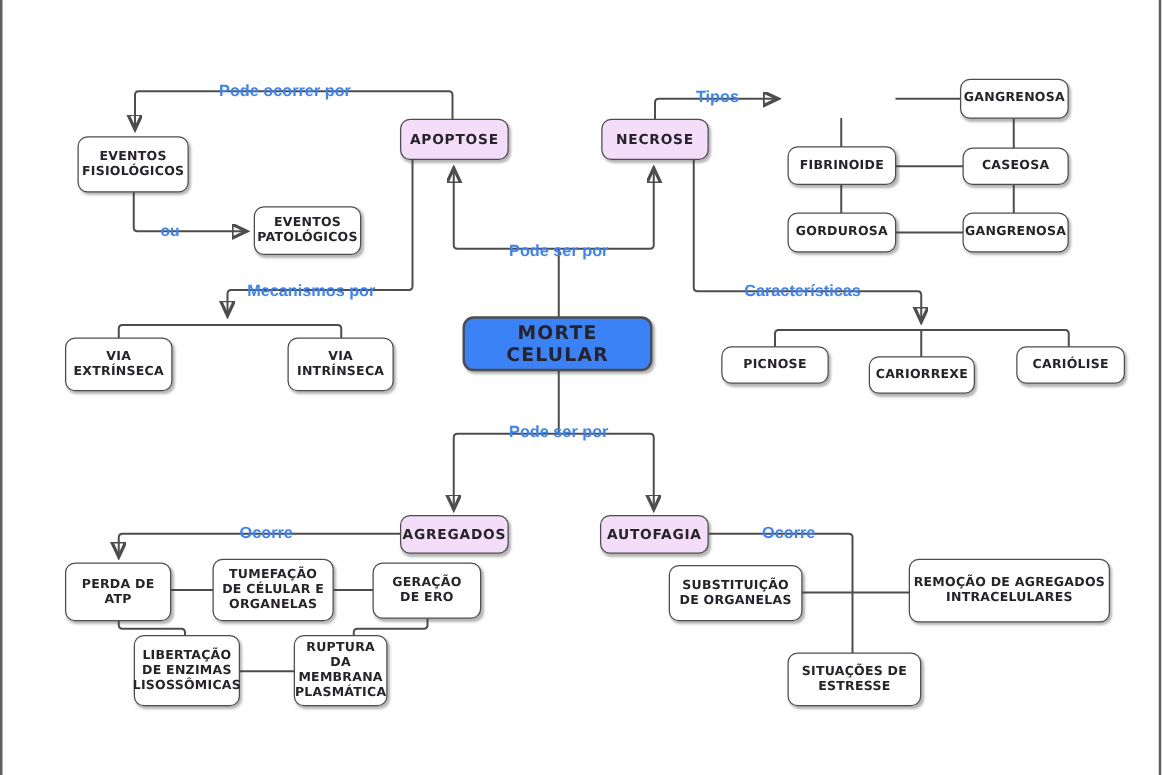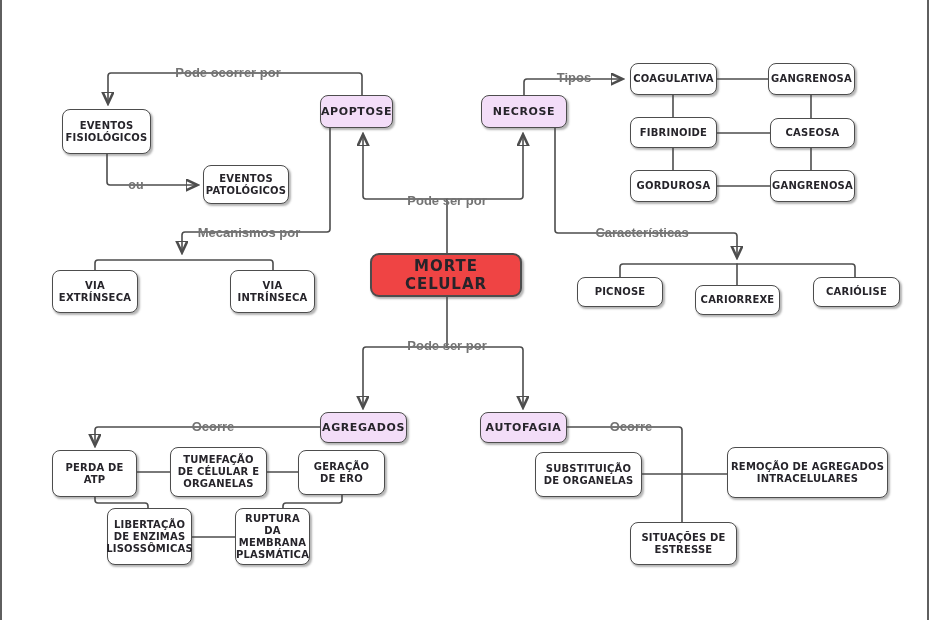--- a/index.html
+++ b/index.html
@@ -17,33 +17,33 @@
   .node {
     position:absolute; box-sizing:border-box;
     display:flex; align-items:center; justify-content:center; text-align:center;
     background:#ffffff; border:1.6px solid #4d4d4d; border-radius:8px;
     font-weight:bold; font-size:10px; line-height:1.2; color:#26242a;
     white-space:pre-line; letter-spacing:0.2px;
     box-shadow:1.5px 2px 2px rgba(70,70,70,0.4);
     padding:2px;
   }
   .node.pink   { background:#f3ddf8; font-size:11px; letter-spacing:0.6px; border-width:1.8px; }
-  .node.purple { background:#ef4444; font-size:15px; letter-spacing:1px; border-width:2px; border-radius:9px; }
+  .node.purple { background:#3b82f6; font-size:15px; letter-spacing:1px; border-width:2px; border-radius:9px; }
 
   .elabel {
     position:absolute; transform:translate(-50%,-50%);
     font-family:"Liberation Sans", sans-serif;
-    font-weight:bold; font-size:13px; color:#737373; white-space:nowrap;
+    font-weight:bold; font-size:13px; color:#3b82f6; white-space:nowrap;
   }
   .elabel.small { font-size:12.5px; }
 
   
   #n-eventos-fisiologicos { left:62px;  top:109px; width:89px;  height:45px; }
   #n-eventos-patologicos  { left:203px; top:165px; width:86px;  height:39px; }
-  #n-apoptose             { left:320px; top:95px;  width:73px;  height:33px; }
+  #n-apoptose             { left:320px; top:95px;  width:87px;  height:33px; }
   #n-necrose              { left:481px; top:95px;  width:86px;  height:33px; }
   #n-coagulativa          { left:630px; top:63px;  width:87px;  height:32px; }
   #n-liquefativa          { left:768px; top:63px;  width:87px;  height:32px; }
   #n-fibrinoide           { left:630px; top:117px; width:87px;  height:31px; }
   #n-caseosa              { left:770px; top:118px; width:85px;  height:30px; }
   #n-gordurosa            { left:630px; top:170px; width:87px;  height:32px; }
   #n-gangrenosa           { left:770px; top:170px; width:85px;  height:32px; }
   #n-morte-celular        { left:370px; top:253px; width:152px; height:44px; }
   #n-via-extrinseca       { left:52px;  top:270px; width:86px;  height:43px; }
   #n-via-intrinseca       { left:230px; top:270px; width:85px;  height:43px; }
@@ -124,21 +124,20 @@
     <path d="M682,474 L642,474"></path>
     <path d="M682,474 L727,474"></path>
   </svg>
 
   <div class="node" id="n-eventos-fisiologicos">EVENTOS
 FISIOLÓGICOS</div>
   <div class="node" id="n-eventos-patologicos">EVENTOS
 PATOLÓGICOS</div>
   <div class="node pink" id="n-apoptose">APOPTOSE</div>
   <div class="node pink" id="n-necrose">NECROSE</div>
-  <div class="node" id="n-coagulativa">COAGULATIVA</div>
   <div class="node" id="n-liquefativa">GANGRENOSA</div>
   <div class="node" id="n-fibrinoide">FIBRINOIDE</div>
   <div class="node" id="n-caseosa">CASEOSA</div>
   <div class="node" id="n-gordurosa">GORDUROSA</div>
   <div class="node" id="n-gangrenosa">GANGRENOSA</div>
   <div class="node purple" id="n-morte-celular">MORTE CELULAR</div>
   <div class="node" id="n-via-extrinseca">VIA
 EXTRÍNSECA</div>
   <div class="node" id="n-via-intrinseca">VIA
 INTRÍNSECA</div>

